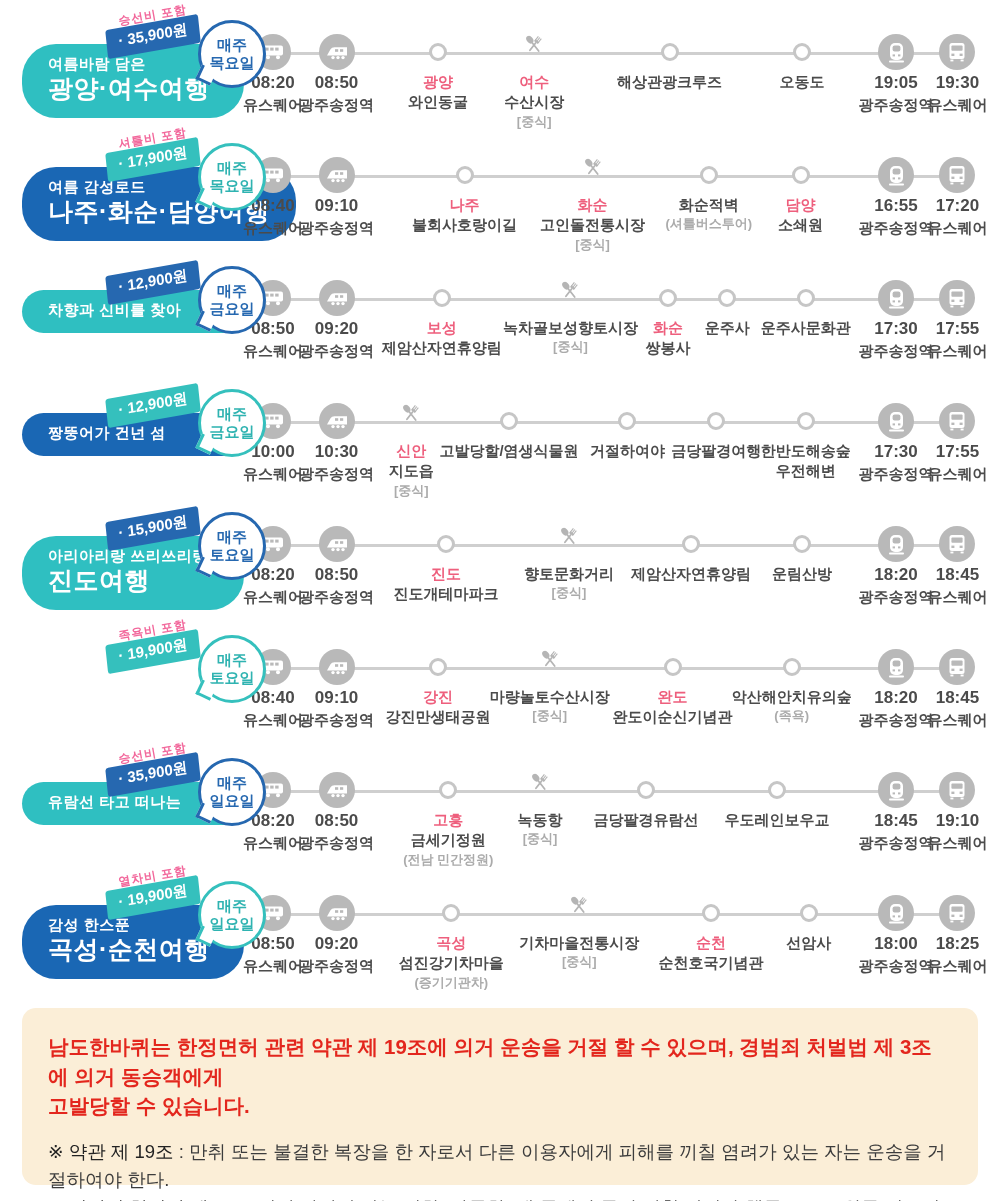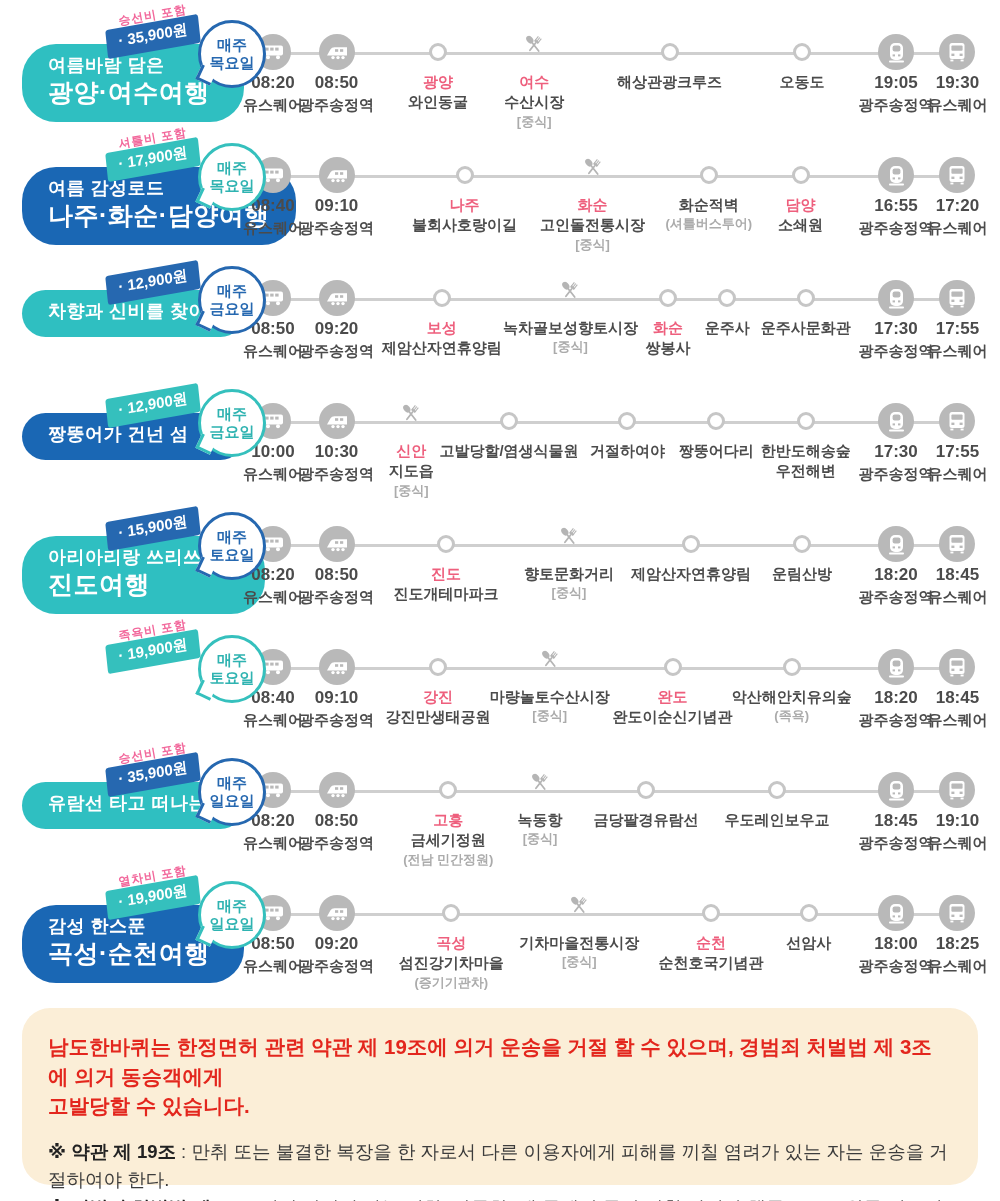--- a/index.html
+++ b/index.html
@@ -6,21 +6,21 @@
   .page{position:relative;width:1000px;height:1201px;background:#fff;overflow:hidden;
         font-family:"Liberation Sans","DejaVu Sans",sans-serif;}
   .routes{position:absolute;top:14px;left:0;right:0;}
   .route-row{position:relative;height:123px;}
 
   
   .pill{position:absolute;left:22px;top:30px;border-radius:34px;color:#fff;
         padding:11px 26px 14px 26px;min-width:170px;}
   .pill-teal{background:#2fbfc1;}
   .pill-blue{background:#1a67b4;}
-  .pill .subtitle{font-size:18px;font-weight:bold;letter-spacing:.5px;line-height:1.2;}
+  .pill .subtitle{font-size:15px;font-weight:bold;letter-spacing:.5px;line-height:1.2;}
   .pill .title{font-size:25px;font-weight:bold;letter-spacing:.5px;line-height:1.25;white-space:nowrap;}
 
   
   .price-badge{position:absolute;left:106px;top:8px;transform:rotate(-10deg) skewX(-4deg);
         color:#fff;font-size:15px;font-weight:bold;padding:4px 12px 6px;border-radius:3px;z-index:2;white-space:nowrap;}
   .price-badge::before{content:"· ";}
   .bg-blue{background:#2668b0;}
   .bg-teal{background:#35c0bd;}
   .badge-note{position:absolute;left:118px;top:-7px;transform:rotate(-10deg);
         color:#f2679b;font-size:12px;font-weight:bold;letter-spacing:1px;z-index:2;white-space:nowrap;}
@@ -46,24 +46,24 @@
   .node-meal{top:33px;}
   .stop-label{position:absolute;top:58px;left:0;transform:translateX(-50%);
         text-align:center;white-space:nowrap;color:#4b4b4b;line-height:1.35;}
   .stop-time{font-size:17px;font-weight:bold;}
   .stop-name{font-size:15px;font-weight:bold;}
   .stop-city{font-size:15px;font-weight:bold;color:#ee5f7d;}
   .stop-sub{font-size:13px;color:#ababab;font-weight:bold;}
 
   
   .notice{position:absolute;left:22px;right:22px;top:1008px;bottom:16px;background:#fbeed7;
-        border-radius:28px;padding:24px 26px;box-sizing:border-box;}
+        border-radius:14px;padding:24px 26px;box-sizing:border-box;}
   .notice .warn{color:#e3261d;font-weight:bold;font-size:20.5px;line-height:1.45;}
   .notice .clauses{margin-top:17px;font-size:18.5px;color:#3c3c3c;line-height:1.52;}
-  .notice .clause-label{font-weight:bold;color:#222;}
+  .notice .clause-label{font-weight:normal;color:#222;}
 </style>
 </head>
 <body>
 
 <div class="page">
   <div class="routes">
       <div class="route-row">
         <div class="badge-note">승선비 포함</div>
         <div class="price-badge bg-blue">35,900원</div>
         <div class="pill pill-teal">
@@ -531,21 +531,21 @@
         </div>
           <div class="stop" style="left:51%">
           <div class="node node-open"></div>
             <div class="stop-label">
               <div class="stop-name">거절하여야</div>
             </div>
         </div>
           <div class="stop" style="left:63%">
           <div class="node node-open"></div>
             <div class="stop-label">
-              <div class="stop-name">짱뚱어다리</div>
+              <div class="stop-name">금당팔경여행</div>
             </div>
         </div>
           <div class="stop" style="left:75.1%">
           <div class="node node-open"></div>
             <div class="stop-label">
               <div class="stop-name">한반도해송숲</div>
               <div class="stop-name">우전해변</div>
             </div>
         </div>
           <div class="stop" style="left:87.3%">

